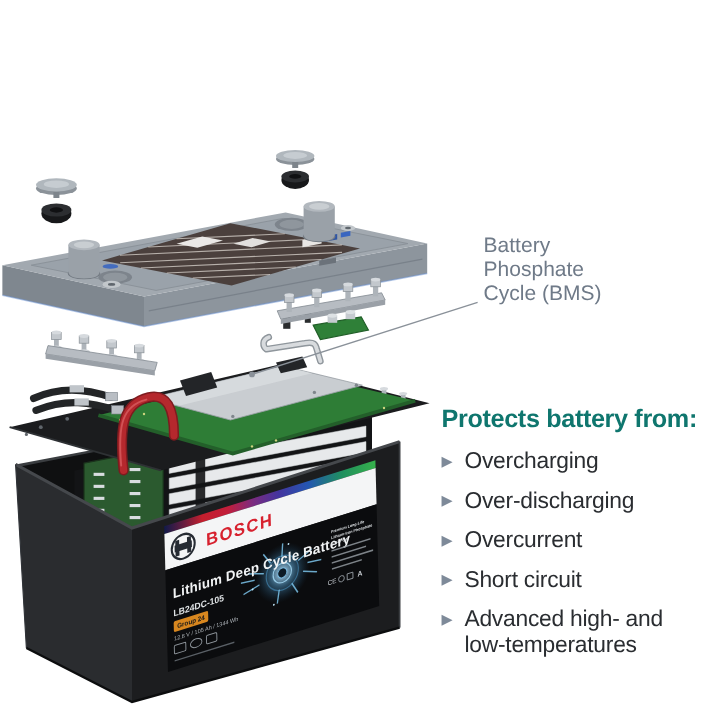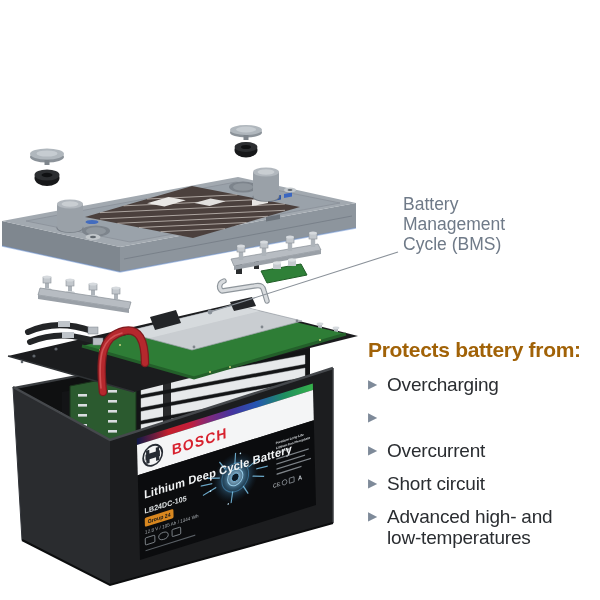--- a/index.html
+++ b/index.html
@@ -18,21 +18,21 @@
   #title .bms{color:#9aa0a6;margin-left:9px;}
   
   #callout{
     left:403px;top:194px;width:140px;
     font-size:17.5px;line-height:20px;color:#6f7a88;
   }
   #callout .b{font-weight:normal;}
   
   #protect-heading{
     left:368px;top:338px;width:230px;
-    font-size:21px;font-weight:bold;letter-spacing:-0.3px;color:#a16207;
+    font-size:21px;font-weight:bold;letter-spacing:-0.3px;color:#0f766e;
   }
   #protect-list{left:368px;top:374px;width:212px;}
   .pitem{
     display:flex;align-items:flex-start;gap:10px;
     margin-bottom:12px;
     font-size:19px;line-height:21px;letter-spacing:-0.2px;color:#2a2d31;
   }
   .pitem .bullet{
     flex:0 0 auto;font-size:12px;line-height:21px;color:#7e8a99;
   }
@@ -365,35 +365,36 @@
     <line x1="210" y1="312" x2="398" y2="252" stroke="#8a9199" stroke-width="1.1"></line>
     <circle cx="210" cy="312" r="2.4" fill="#8a9199"></circle>
   </g>
 </svg>
 
 <div id="title" class="abs">
 </div>
 
 <div id="callout" class="abs">
   <div class="b">Battery</div>
-  <div class="b">Management</div>
+  <div class="b">Phosphate</div>
   <div>
     <span class="b">Cycle</span><span> (BMS)</span>
   </div>
 </div>
 
 <div id="protect-heading" class="abs">Protects battery from:</div>
 
 <div id="protect-list" class="abs">
   <div class="pitem">
     <span class="bullet">▶</span>
     <span>Overcharging</span>
   </div>
   <div class="pitem">
     <span class="bullet">▶</span>
+    <span>Over-discharging</span>
   </div>
   <div class="pitem">
     <span class="bullet">▶</span>
     <span>Overcurrent</span>
   </div>
   <div class="pitem">
     <span class="bullet">▶</span>
     <span>Short circuit</span>
   </div>
   <div class="pitem">

